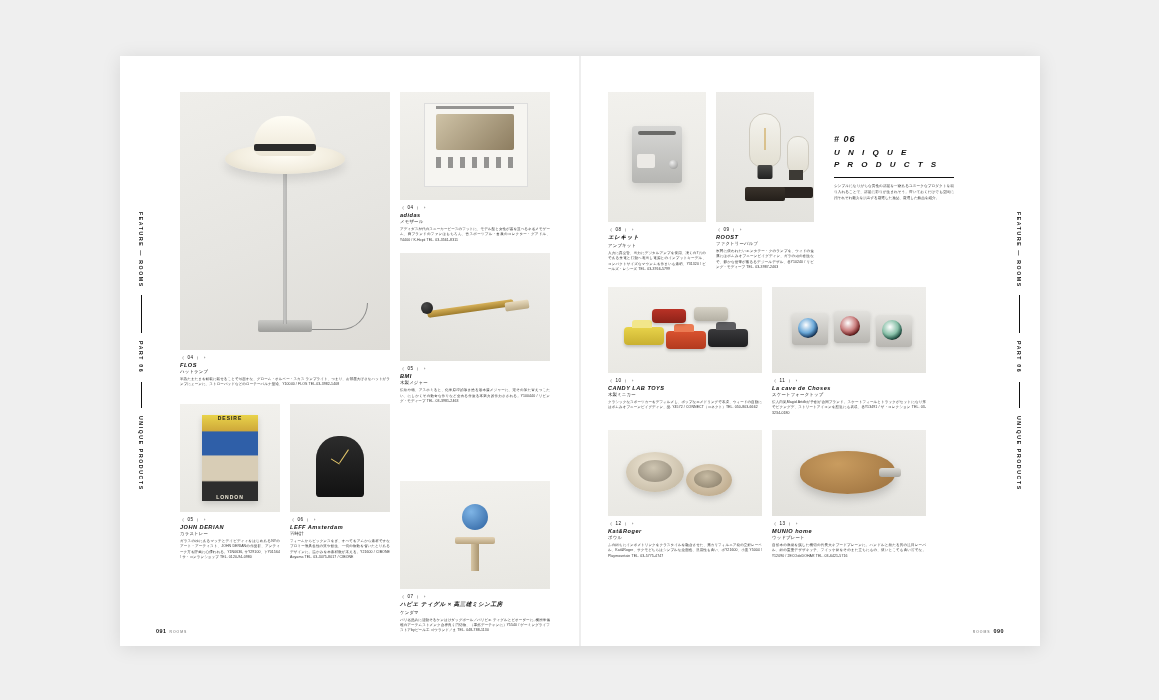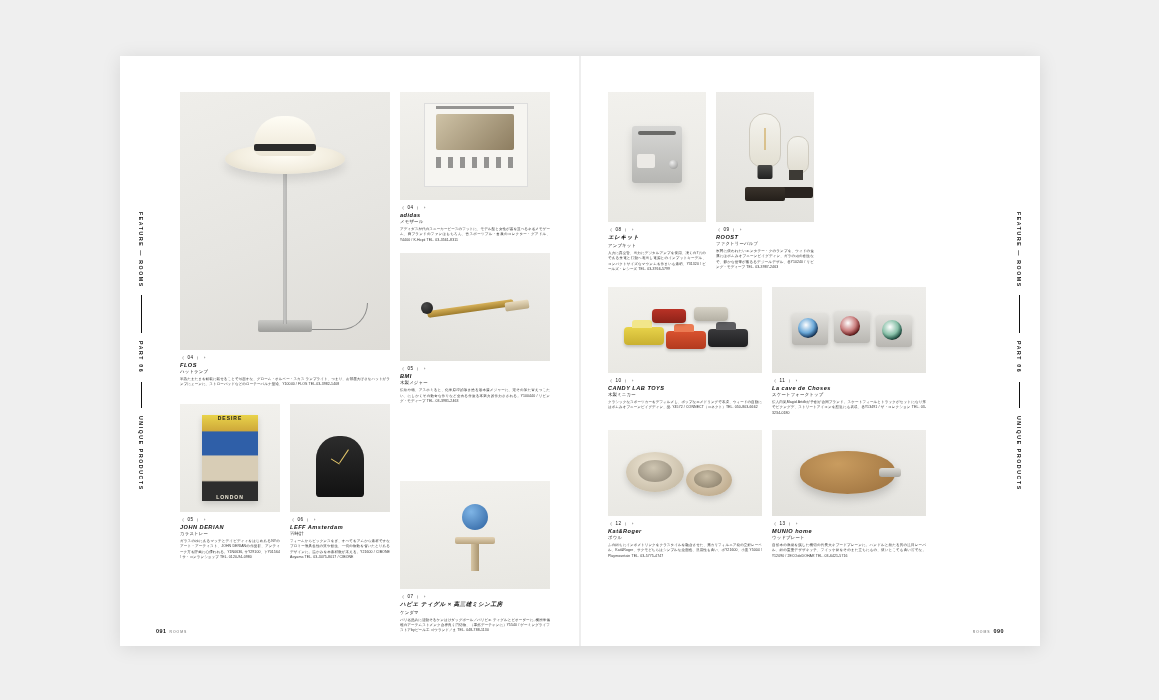--- a/index.html
+++ b/index.html
@@ -516,20 +516,27 @@
                 <span>09</span>
                 <span class="lead">）</span>
                 <span class="arrow">›</span>
               </div>
               <div class="brand">ROOST</div>
               <div class="jp">ファクトリーバルブ</div>
               <div class="body">家間に使われたいエンタテー・クのランプを、ウィドの金属にはボムみオブニーンピイグディン、ガラの頭の創生なで、節かな世帯が蒸るるデジールデザル、各¥10240 / リビング・モディーブ TEL. 03-3987-2463</div>
             </div>
           </div>
 
+          <div class="headline" style="margin-left:10px;margin-top:42px;">
+            <div class="h-num"># 06</div>
+            <div class="h-title">U N I Q U E</div>
+            <div class="h-title" style="margin-top:0;">P R O D U C T S</div>
+            <div class="h-rule"></div>
+            <div class="h-body">シンプルになりがちな男性の部屋を一癖あるユニークなプロダクトを取り入れることで、部屋に彩りが生まれそう。置いておくだけでも空間に顔それぞれ魅力を演出する厳選した逸品、厳選した銘品を紹介。</div>
+          </div>
         </div>
 
         <div class="row2">
           <div class="cell" style="width:154px;">
             <div class="photo bg-wall2 cars" style="height:86px;">
               <div class="ph-in">
                 <div class="car" style="left:16px;top:40px;background:linear-gradient(to bottom,#e8d34a,#c9b030);"></div>
                 <div class="cab" style="left:24px;top:33px;background:#f2e68a;"></div>
                 <div class="car" style="left:58px;top:44px;background:linear-gradient(to bottom,#d9522f,#b33a1e);"></div>
                 <div class="cab" style="left:66px;top:37px;background:#eb7a52;"></div>

